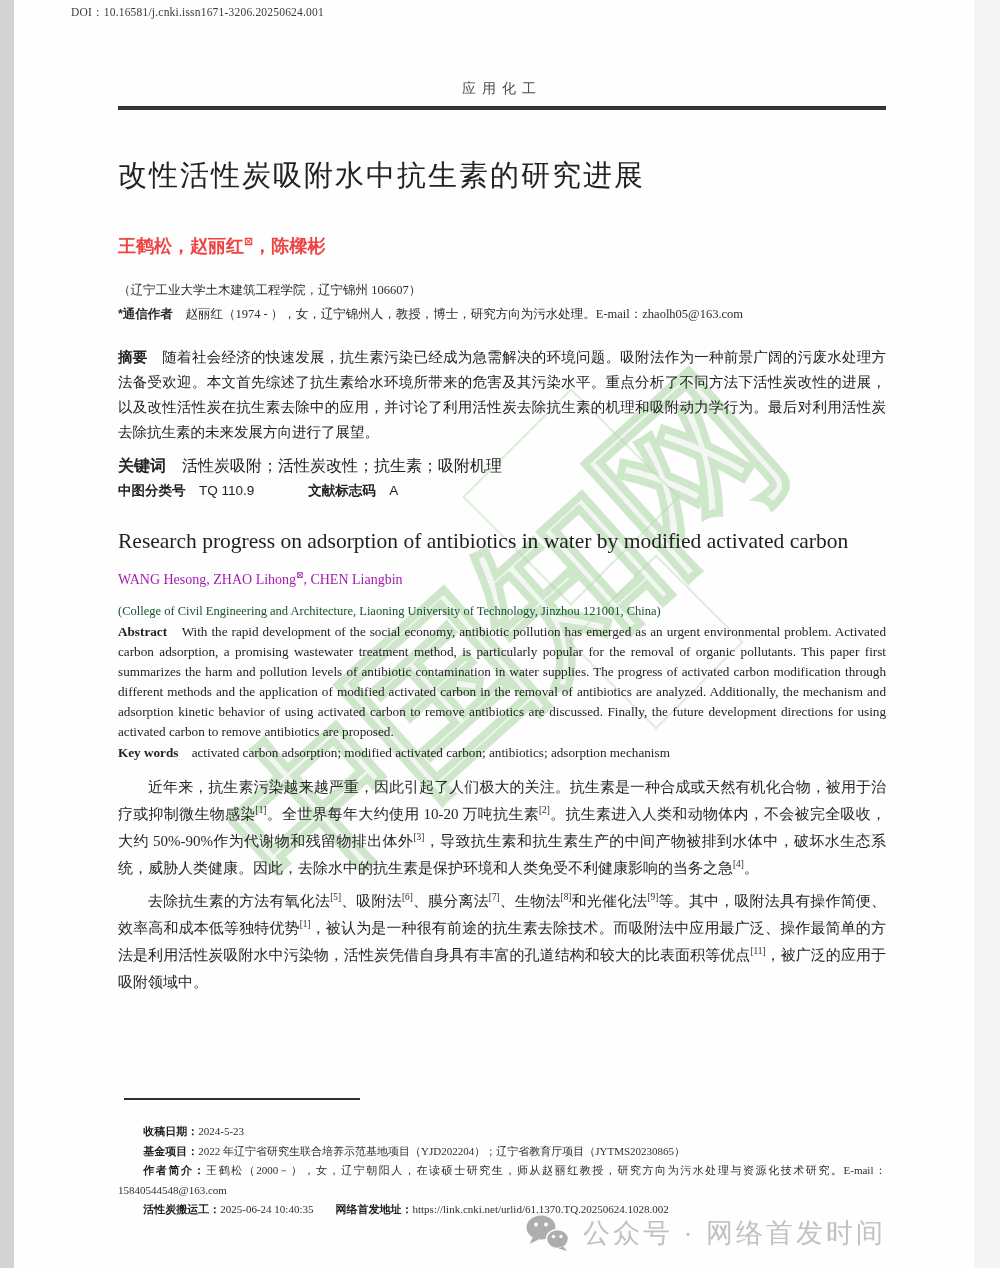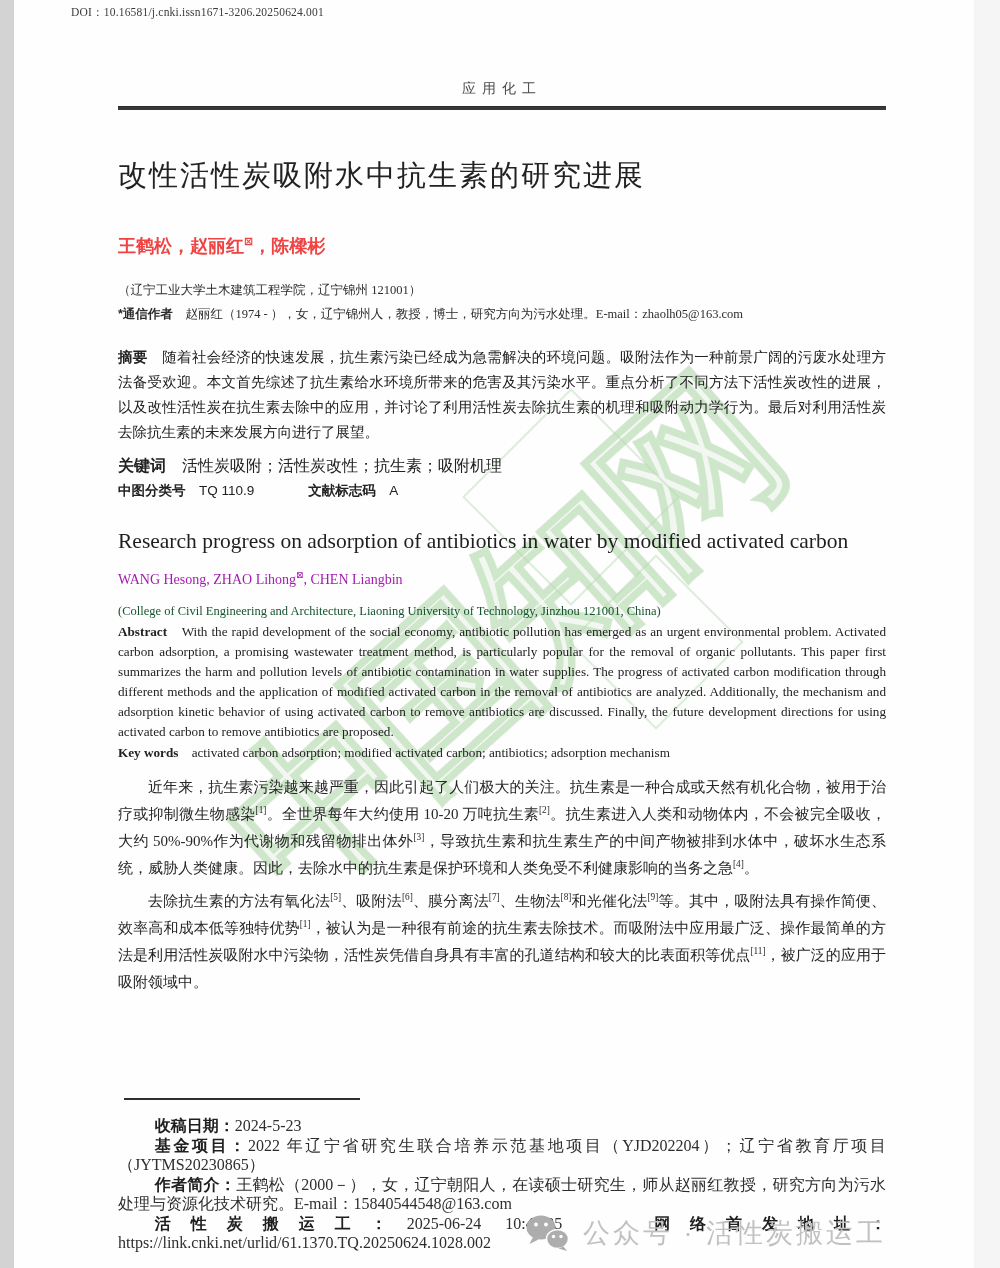--- a/index.html
+++ b/index.html
@@ -39,21 +39,21 @@
   .abstract-en b,.keywords-en b{font-weight:700;}
 
   .body-par{margin:0;font-size:15px;line-height:27px;text-align:justify;text-indent:2em;color:#262626;}
   .body-par.first{margin-top:12px;}
   .body-par.next{margin-top:6px;}
 
   sup{font-size:.62em;vertical-align:super;line-height:0;}
 
   .footer-block{position:absolute;left:104px;top:1098px;width:768px;}
   .footnote-rule{width:236px;height:2px;background:#2f2f2f;margin-left:6px;}
-  .footnotes{margin-top:16px;font-size:16px;line-height:19.5px;color:#2e2e2e;}
+  .footnotes{margin-top:22px;font-size:11px;line-height:19.5px;color:#2e2e2e;}
   .fn{text-indent:2.3em;text-align:justify;}
   .fn b{font-family:"Liberation Sans","DejaVu Sans",sans-serif;font-weight:700;color:#1f1f1f;}
 
   .watermark{position:absolute;left:150px;top:390px;width:660px;height:500px;pointer-events:none;}
   .wm-text{position:absolute;left:10px;top:140px;width:640px;
            transform:rotate(-42deg);transform-origin:50% 50%;
            font-size:175px;font-weight:700;white-space:nowrap;
            font-family:"Liberation Sans","DejaVu Sans",sans-serif;
            color:rgba(186,221,182,0.18);
            -webkit-text-stroke:2px rgba(176,215,170,0.55);letter-spacing:-10px;}
@@ -84,21 +84,21 @@
 
   <div class="content">
 
     <div class="journal-header">应用化工</div>
     <div class="header-rule"></div>
 
     <div class="title-cn">改性活性炭吸附水中抗生素的研究进展</div>
 
     <div class="authors-cn">王鹤松，赵丽红<sup>⊠</sup>，陈樑彬</div>
 
-    <div class="affiliation-cn">（辽宁工业大学土木建筑工程学院，辽宁锦州  121001）</div>
+    <div class="affiliation-cn">（辽宁工业大学土木建筑工程学院，辽宁锦州  106607）</div>
 
     <div class="corresponding"><b>*通信作者　</b>赵丽红（1974 - ），女，辽宁锦州人，教授，博士，研究方向为污水处理。E-mail：zhaolh05@163.com</div>
 
     <div class="abstract-cn"><b>摘要　</b>随着社会经济的快速发展，抗生素污染已经成为急需解决的环境问题。吸附法作为一种前景广阔的污废水处理方法备受欢迎。本文首先综述了抗生素给水环境所带来的危害及其污染水平。重点分析了不同方法下活性炭改性的进展，以及改性活性炭在抗生素去除中的应用，并讨论了利用活性炭去除抗生素的机理和吸附动力学行为。最后对利用活性炭去除抗生素的未来发展方向进行了展望。</div>
 
     <div class="keywords-cn"><b>关键词　</b>活性炭吸附；活性炭改性；抗生素；吸附机理</div>
 
     <div class="clc-line"><b>中图分类号　</b>TQ 110.9　　　　<b>文献标志码　</b>A</div>
 
     <div class="title-en">Research progress on adsorption of antibiotics in water by modified activated carbon</div>
@@ -130,16 +130,16 @@
     <svg class="wechat-icon" viewBox="0 0 46 38" xmlns="http://www.w3.org/2000/svg">
       <ellipse cx="17" cy="13.5" rx="14.5" ry="12" fill="#aeadad"></ellipse>
       <path d="M9 23 L5.5 30 L14.5 25.5 Z" fill="#aeadad"></path>
       <circle cx="12" cy="10.5" r="2" fill="#fefefe"></circle>
       <circle cx="22" cy="10.5" r="2" fill="#fefefe"></circle>
       <ellipse cx="33.5" cy="25" rx="11" ry="9.5" fill="#aeadad" stroke="#fefefe" stroke-width="1.5"></ellipse>
       <path d="M39.5 32.5 L43 37 L34.5 34.5 Z" fill="#aeadad"></path>
       <circle cx="29.5" cy="22.5" r="1.7" fill="#fefefe"></circle>
       <circle cx="37" cy="22.5" r="1.7" fill="#fefefe"></circle>
     </svg>
-    <span class="label">公众号 · 活性炭搬运工</span>
+    <span class="label">公众号 · 网络首发时间</span>
   </div>
 
 </div>
 
 </body></html>

